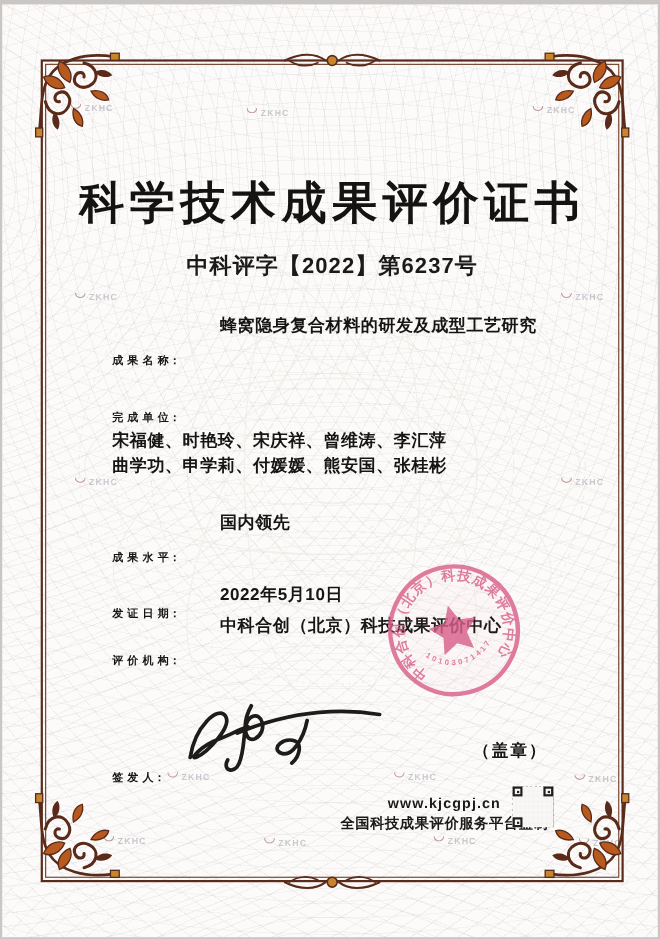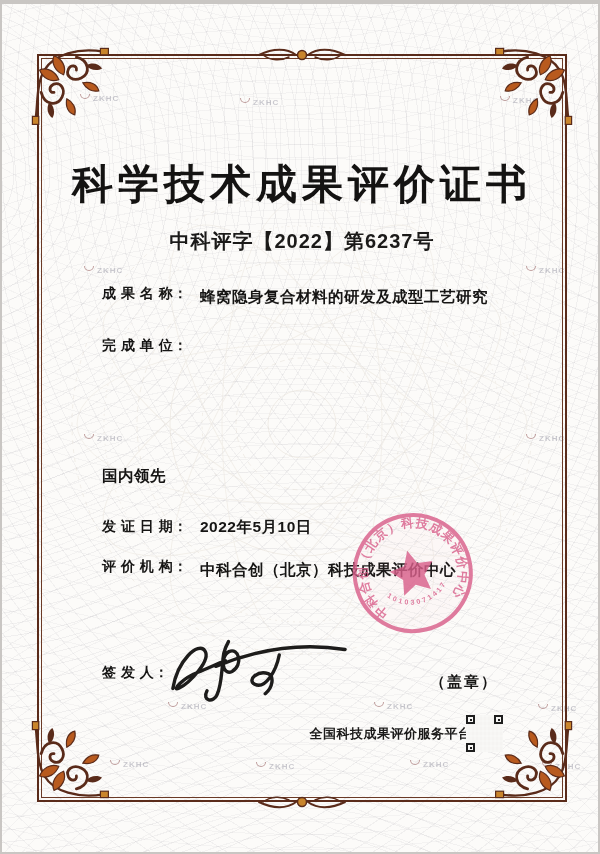--- a/index.html
+++ b/index.html
@@ -12,21 +12,21 @@
   .paper{
     position:absolute;left:2px;top:4px;right:2px;bottom:2px;
     background:
       repeating-radial-gradient(circle at -10% 20%, transparent 0 11px, rgba(140,138,150,.10) 11px 12px),
       repeating-radial-gradient(circle at 110% 15%, transparent 0 13px, rgba(140,138,150,.09) 13px 14px),
       repeating-radial-gradient(circle at 50% 130%, transparent 0 12px, rgba(140,138,150,.08) 12px 13px),
       repeating-radial-gradient(circle at 50% -40%, transparent 0 14px, rgba(140,138,150,.07) 14px 15px),
       #fcfbf9;
   }
   .mandala{position:absolute;left:55px;top:175px;opacity:.55;pointer-events:none;}
-  .wm{position:absolute;font-size:8px;letter-spacing:1px;color:rgba(110,110,130,.35);white-space:nowrap;padding-left:16px;}
+  .wm{position:absolute;font-size:8px;letter-spacing:1px;color:rgba(110,110,130,.35);white-space:nowrap;}
   .wm::before{
     content:"";display:inline-block;width:8px;height:4px;margin-right:3px;vertical-align:2px;
     border:1px solid rgba(140,80,80,.55);border-top:none;border-radius:0 0 8px 8px;
   }
   .wm b{font-weight:700;}
   .frame{
     position:absolute;left:35px;top:50px;width:530px;height:748px;
     border:2.5px solid #5a2b1a;box-sizing:border-box;
   }
   .frame-inner{position:absolute;inset:2px;border:1px solid #6b3a26;}
@@ -51,21 +51,21 @@
     font-size:41px;font-weight:800;color:#141312;letter-spacing:5px;
     font-family:"Liberation Serif", serif;margin:0;
   }
   .doc-no{
     position:absolute;left:0;top:224px;width:600px;text-align:center;
     font-size:20px;font-weight:700;color:#1b1a19;letter-spacing:1px;
   }
 
   .row{position:absolute;left:100px;display:flex;align-items:flex-start;color:#161514;}
   .row .label{
-    flex:none;width:98px;font-size:14px;font-weight:800;white-space:nowrap;letter-spacing:.5px;
+    flex:none;width:98px;font-size:10px;font-weight:800;white-space:nowrap;letter-spacing:.5px;margin-top:36px;
   }
   .row .value{font-size:15.5px;font-weight:600;letter-spacing:.5px;line-height:23px;}
   .row.r1{top:281px;} .row.r2{top:333px;} .row.r3{top:385px;}
   .row.r4{top:460px;} .row.r5{top:511px;align-items:center;} .row.r6{top:554px;}
   .row.signer{top:660px;}
 
   .seal{position:absolute;left:346px;top:504px;opacity:.82;transform:rotate(-14deg);}
   .seal-note{
     position:absolute;left:428px;top:669px;font-size:15px;font-weight:800;
     letter-spacing:2px;color:#161514;
@@ -181,22 +181,27 @@
   <div class="doc-no">中科评字【2022】第6237号</div>
 
   <div class="row r1">
     <span class="label">成 果 名 称：</span>
     <span class="value">蜂窝隐身复合材料的研发及成型工艺研究</span>
   </div>
   <div class="row r2">
     <span class="label">完 成 单 位：</span>
   </div>
   <div class="row r3">
+    <span class="value">
+      <span>宋福健、时艳玲、宋庆祥、曾维涛、李汇萍</span><br>
+      <span>曲学功、申学莉、付媛媛、熊安国、张桂彬</span>
+    </span>
   </div>
   <div class="row r4">
+    <span class="label">成 果 水 平：</span>
     <span class="value">国内领先</span>
   </div>
   <div class="row r5">
     <span class="label">发 证 日 期：</span>
     <span class="value">2022年5月10日</span>
   </div>
   <div class="row r6">
     <span class="label">评 价 机 构：</span>
     <span class="value">中科合创（北京）科技成果评价中心</span>
   </div>
@@ -224,20 +229,21 @@
   <svg class="signature" width="200" height="84" viewBox="0 0 200 84">
     <g fill="none" stroke="#1d1c1b" stroke-width="3.4" stroke-linecap="round" stroke-linejoin="round">
       <path d="M12,56 C18,28 40,10 46,20 C52,30 28,52 18,56 C10,59 22,46 38,41 C50,37 58,33 66,31"></path>
       <path d="M70,12 C60,28 62,46 72,42 C84,36 80,18 70,22 C60,26 64,48 56,64 C52,73 40,70 46,60"></path>
       <path d="M56,36 C96,22 140,16 186,26"></path>
       <path d="M120,28 C116,44 104,62 94,56 C86,51 98,42 108,46 C114,49 112,60 104,66"></path>
     </g>
   </svg>
 
   <div class="footer">
+    <div class="site">www.kjcgpj.cn</div>
     <div class="line2">全国科技成果评价服务平台监制</div>
   </div>
 
   <div class="qr">
     <span class="fp a"></span>
     <span class="fp b"></span>
     <span class="fp c"></span>
   </div>
 
 </div>

